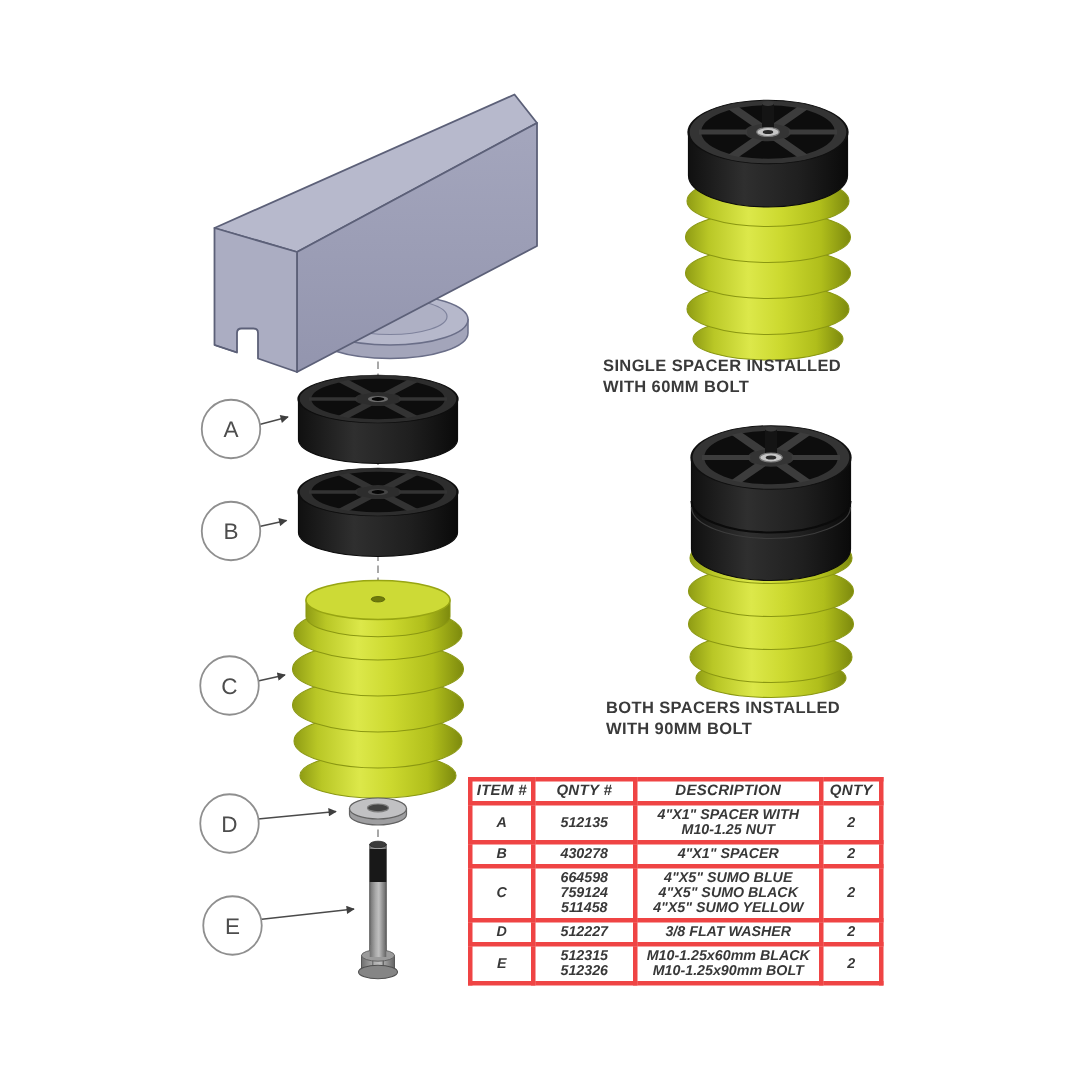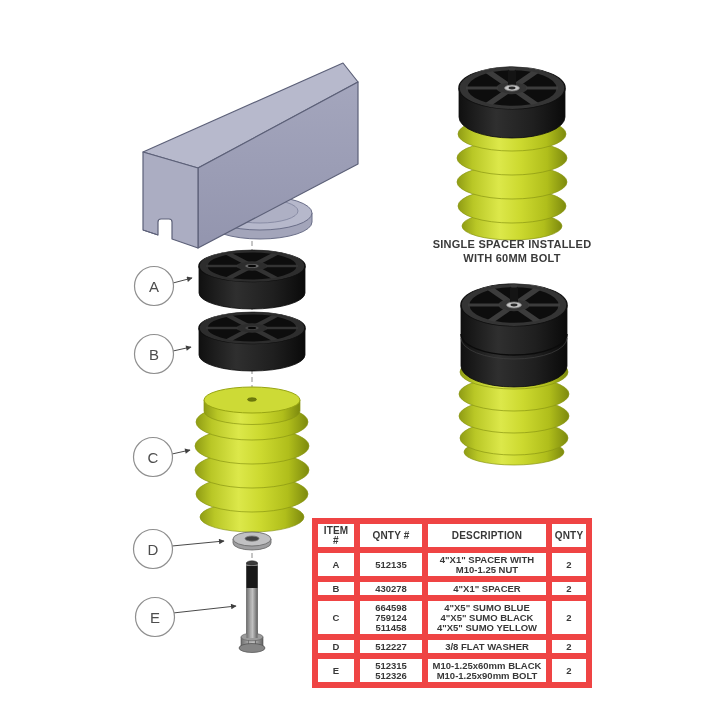--- a/index.html
+++ b/index.html
@@ -1,24 +1,24 @@
 <!DOCTYPE html>
 <html><head>
 <meta charset="utf-8">
 <style>
   html,body{margin:0;padding:0;background:#fff;}
   .canvas{position:relative;width:726px;height:726px;background:#ffffff;overflow:hidden;
           font-family:"Liberation Sans",sans-serif;}
   .stage{position:absolute;left:0;top:0;}
-  .asm-label{position:absolute;text-align:center;font-size:11px;font-weight:bold;
+  .asm-label{position:absolute;text-align:left;font-size:11px;font-weight:bold;
              color:#3a3a3a;line-height:13.5px;letter-spacing:.25px;}
   .parts{position:absolute;left:312px;top:518px;width:274px;border-collapse:collapse;
          table-layout:fixed;font-size:9.5px;font-weight:bold;color:#383838;}
-  .parts th,.parts td{border:6px solid #ef4444;text-align:center;vertical-align:middle;
-         padding:1.5px 2px;line-height:10px;}
+  .parts th,.parts td{border:3px solid #ef4444;text-align:center;vertical-align:middle;
+         padding:1.5px 2px;line-height:10px;font-style:italic;}
   .parts th{font-size:10px;letter-spacing:.2px;}
   .co{font-family:"Liberation Sans",sans-serif;font-size:15px;fill:#4d4d4d;text-anchor:middle;}
 </style>
 </head>
 <body>
 
 <div class="canvas">
 
   <svg class="stage" width="726" height="726" viewBox="0 0 726 726">
     <defs>
@@ -222,20 +222,24 @@
         <ellipse cx="514" cy="305" rx="7.5" ry="3" fill="#c6c6c6" stroke="#7a7a7a" stroke-width="0.8"></ellipse>
         <ellipse cx="514" cy="305" rx="3.5" ry="1.4" fill="#2a2a2a"></ellipse>
       </g>
     </g>
   </svg>
 
   <div class="asm-label" style="left:402px;top:238px;width:220px;">
     <div>SINGLE SPACER INSTALLED</div>
     <div>WITH 60MM BOLT</div>
   </div>
+  <div class="asm-label" style="left:404px;top:466px;width:220px;">
+    <div>BOTH SPACERS INSTALLED</div>
+    <div>WITH 90MM BOLT</div>
+  </div>
 
   <table class="parts">
     <colgroup>
         <col style="width:42px">
         <col style="width:68px">
         <col style="width:124px">
         <col style="width:40px">
       </colgroup>
     <thead>
       <tr>

